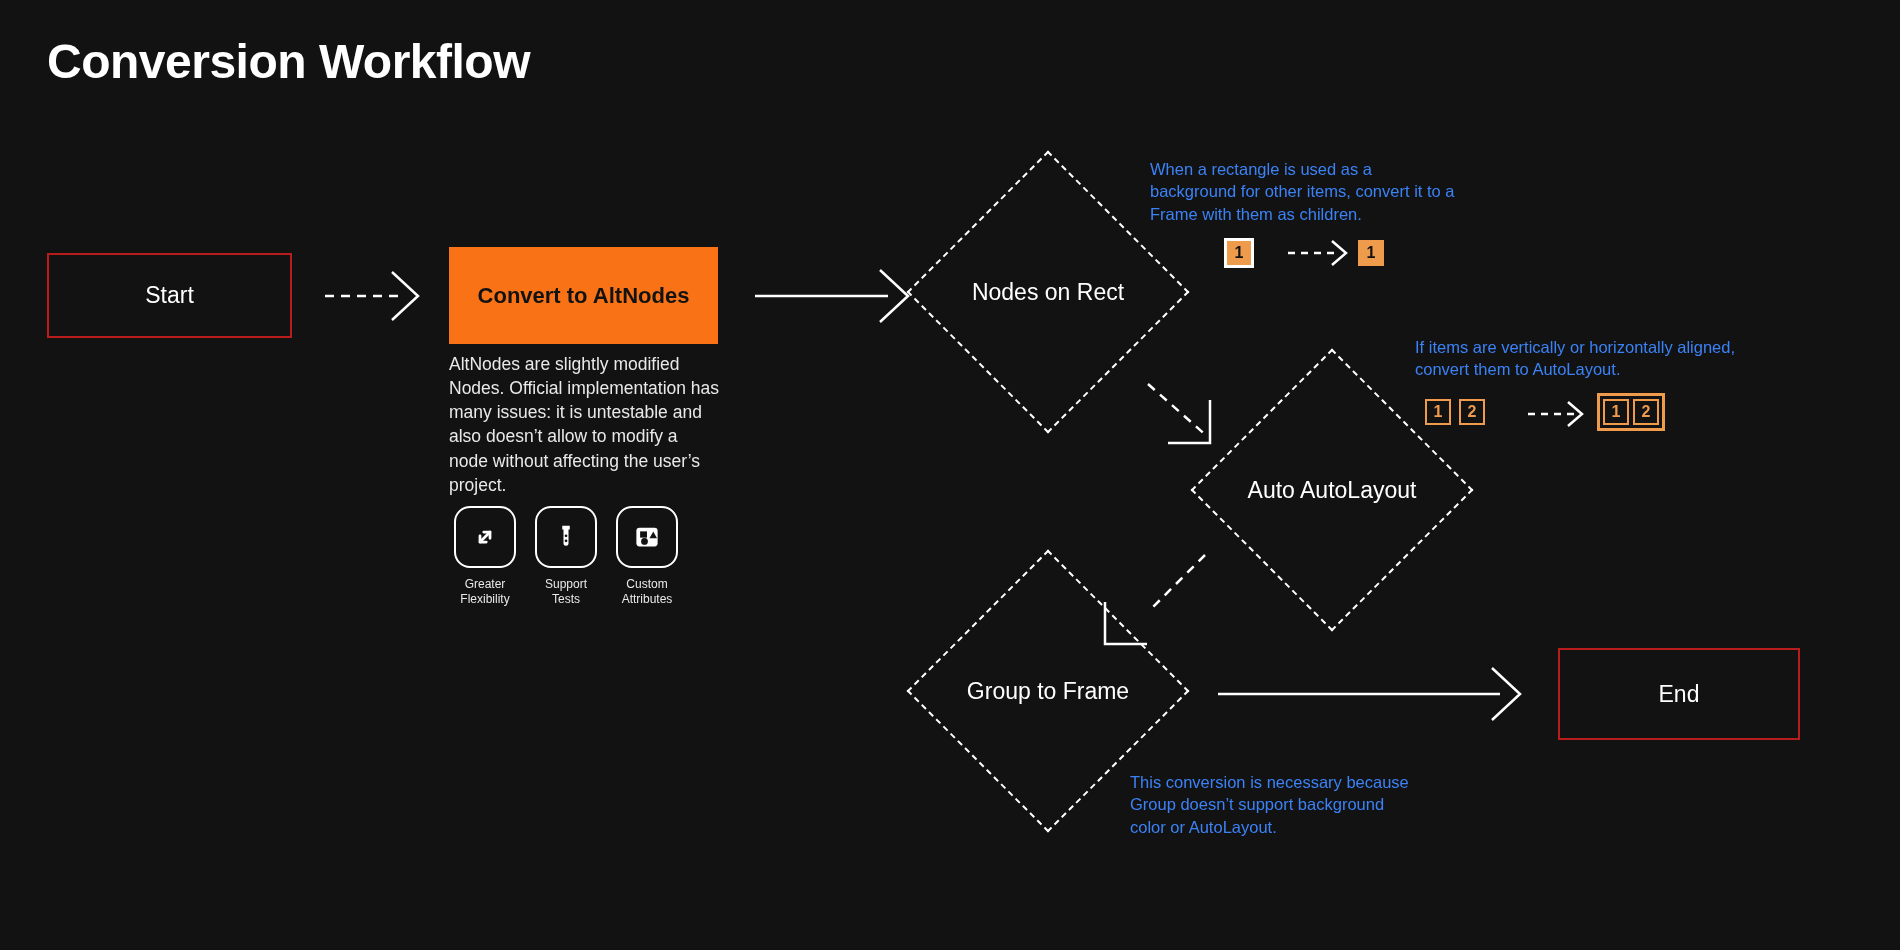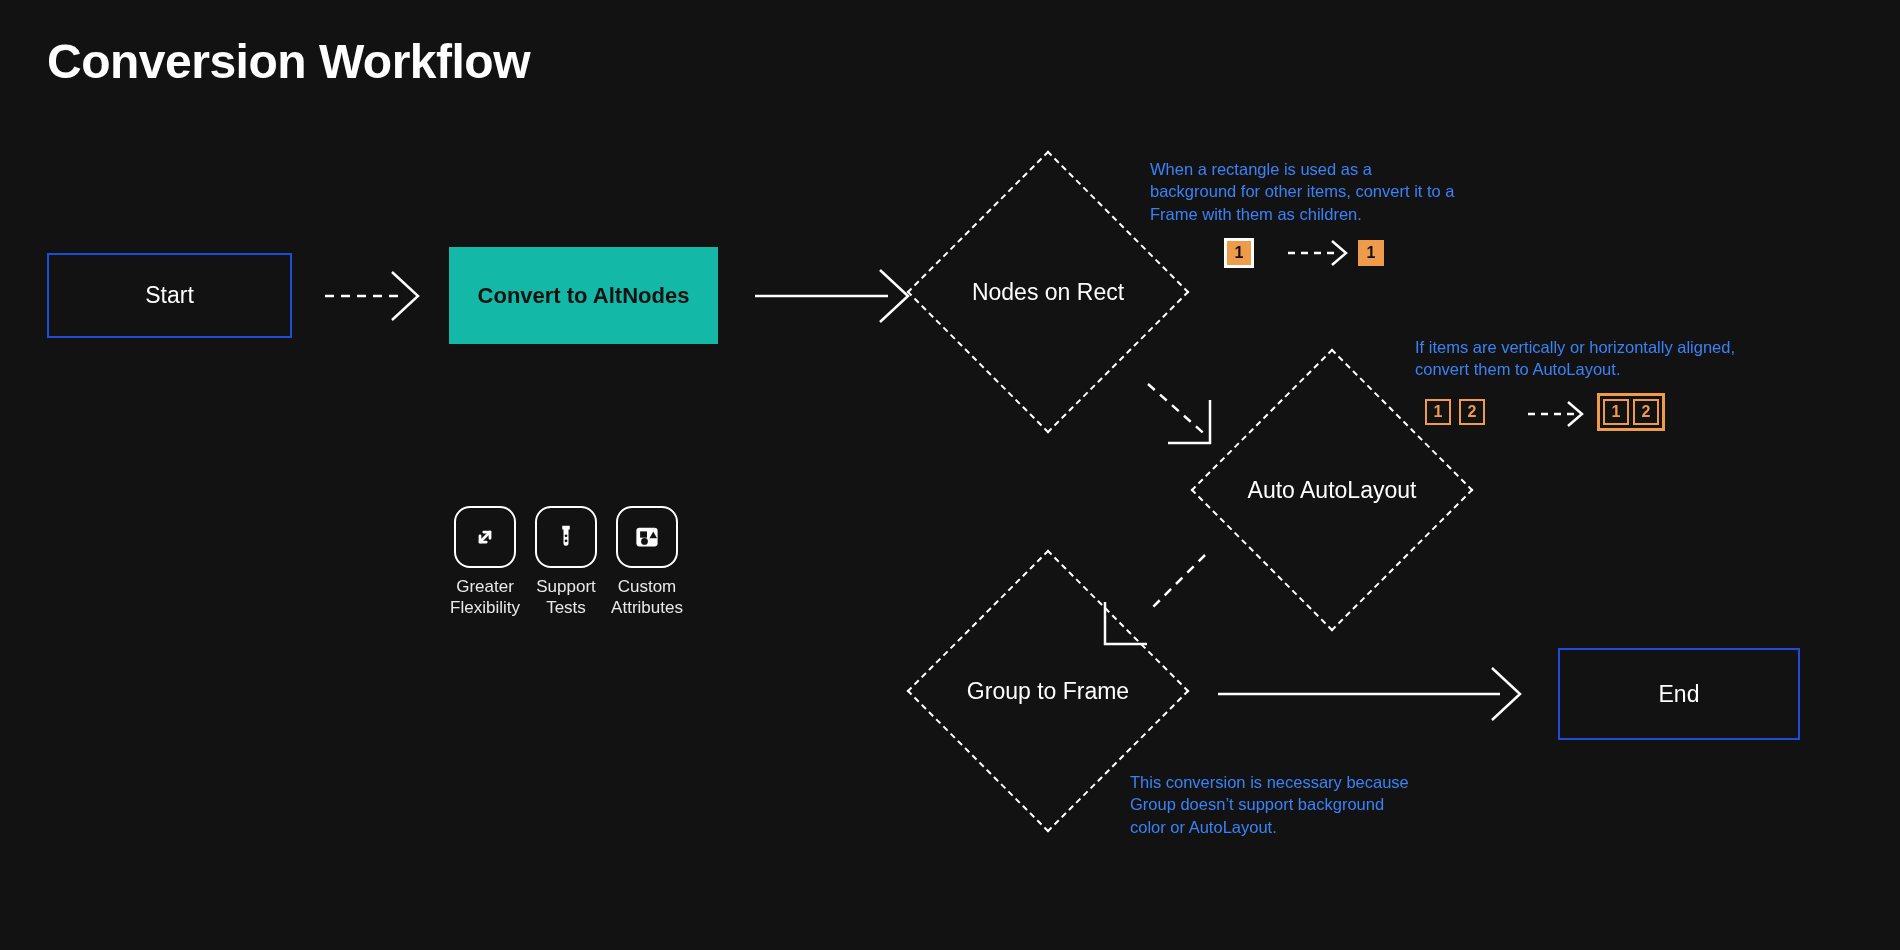--- a/index.html
+++ b/index.html
@@ -13,28 +13,28 @@
 
   .page-title {
     position: absolute; left: 47px; top: 36px;
     font-size: 48px; font-weight: bold; color: #ffffff;
     letter-spacing: -0.5px; line-height: 1.1;
   }
 
   
   .rect-node {
     position: absolute;
-    border: 2px solid #1d4ed8;
+    border: 2px solid #b91c1c;
     background: #121212;
     display: flex; align-items: center; justify-content: center;
     color: #ffffff; font-size: 23px;
   }
   .orange-node {
     position: absolute;
-    background: #14b8a6;
+    background: #f97316;
     display: flex; align-items: center; justify-content: center;
     color: #121212; font-size: 22px; font-weight: bold;
   }
 
   
   .diamond-wrap { position: absolute; text-decoration: underline; }
   .diamond-shape {
     position: absolute; left: 0; top: 0;
     width: 100%; height: 100%;
     border: 2px dashed #ffffff;
@@ -65,21 +65,21 @@
   .features { position: absolute; display: flex; gap: 19px; }
   .feature { width: 62px; display: flex; flex-direction: column; align-items: center; }
   .feature-icon {
     width: 62px; height: 62px;
     border: 2px solid #ffffff;
     border-radius: 16px;
     display: flex; align-items: center; justify-content: center;
   }
   .feature-label {
     margin-top: 9px; text-align: center;
-    color: #e9e9e9; font-size: 17px; line-height: 1.22;
+    color: #e9e9e9; font-size: 12px; line-height: 1.22;
     white-space: pre-line;
   }
 
   
   .badge-row { position: absolute; display: flex; align-items: center; }
   .sq {
     width: 26px; height: 26px;
     display: flex; align-items: center; justify-content: center;
     font-size: 16px; font-weight: bold;
   }
@@ -124,20 +124,21 @@
   </svg>
 
   <div class="rect-node" style="left:47px; top:253px; width:245px; height:85px;">
     <span>Start</span>
   </div>
 
   <div class="orange-node" style="left:449px; top:247px; width:269px; height:97px;">
     <span>Convert to AltNodes</span>
   </div>
 
+  <div class="body-note" style="left:449px; top:352px; width:272px;">AltNodes are slightly modified Nodes. Official implementation has many issues: it is untestable and also doesn’t allow to modify a node without affecting the user’s project.</div>
 
   <div class="features" style="left:454px; top:506px;">
 
     <div class="feature">
       <div class="feature-icon">
         <svg width="30" height="30" viewBox="0 0 24 24" fill="none" stroke="#ffffff" stroke-width="2.2" stroke-linecap="round" stroke-linejoin="round">
           <line x1="8" y1="16" x2="16" y2="8"></line>
           <polyline points="11,8 16,8 16,13"></polyline>
           <polyline points="13,16 8,16 8,11"></polyline>
         </svg>

